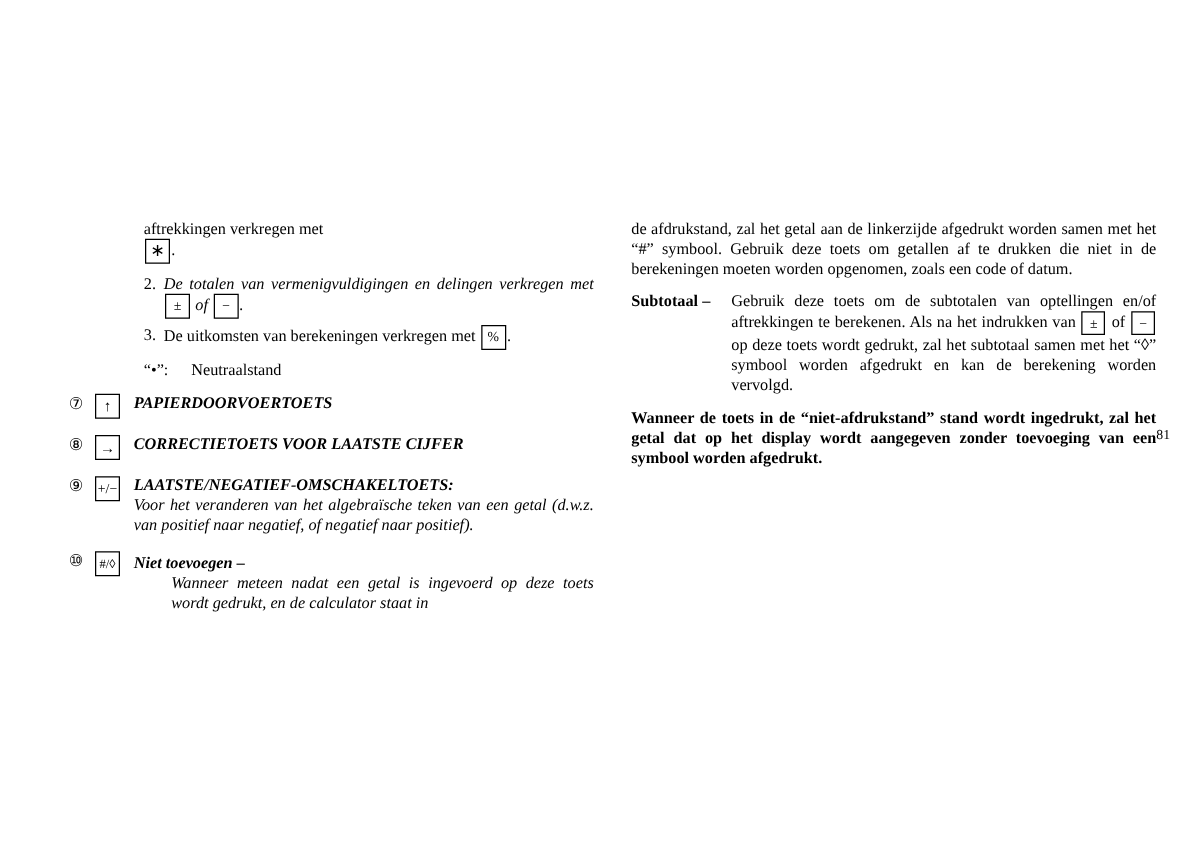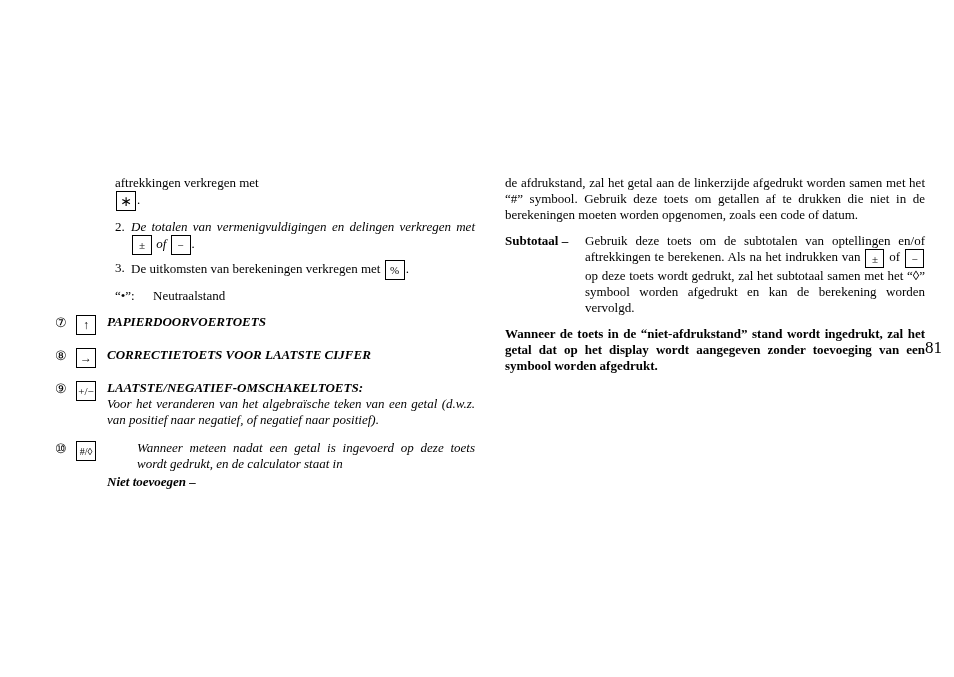--- a/index.html
+++ b/index.html
@@ -43,21 +43,21 @@
     }
 
     .right-column {
       width: 420px;
       flex-shrink: 0;
     }
 
     .page-number {
       text-align: center;
       margin-top: 18px;
-      font-size: 17px;
+      font-size: 11px;
     }
 
     .section-title {
       font-weight: bold;
       font-size: 13px;
     }
 
     .section-body {
       font-size: 13px;
       text-align: justify;
@@ -209,22 +209,22 @@
           <div class="section-body">Voor het veranderen van het algebraïsche teken van een getal (d.w.z. van positief naar negatief, of negatief naar positief).</div>
         </div>
       </div>
 
       <div class="section-row">
         <div class="num-col">⑩</div>
         <div class="icon-col">
           <span class="icon-box" style="font-size:10px;">#/◊</span>
         </div>
         <div class="text-col">
+          <div style="font-weight:bold; font-size:13px; margin-top:2px;">Niet toevoegen –</div>
           <div style="margin-left:30px; text-align:justify; font-size:13px;">Wanneer meteen nadat een getal is ingevoerd op deze toets wordt gedrukt, en de calculator staat in</div>
-          <div style="font-weight:bold; font-size:13px; margin-top:2px;">Niet toevoegen –</div>
         </div>
       </div>
 
     </div>
 
     <div class="right-column">
 
       <div class="right-para" style="margin-bottom:10px;">
         <span>de afdrukstand, zal het getal aan de linkerzijde afgedrukt worden samen met het “#” symbool. Gebruik deze toets om getallen af te drukken die niet in de berekeningen moeten worden opgenomen, zoals een code of datum.</span>
       </div>

